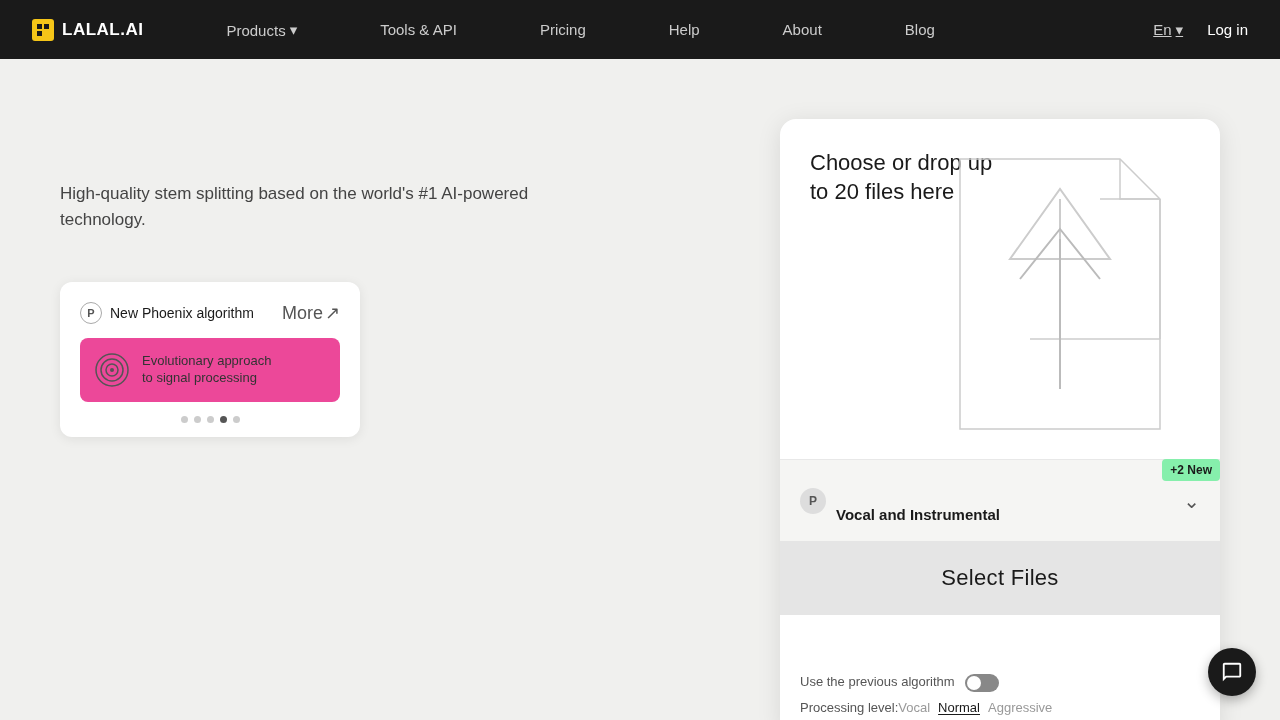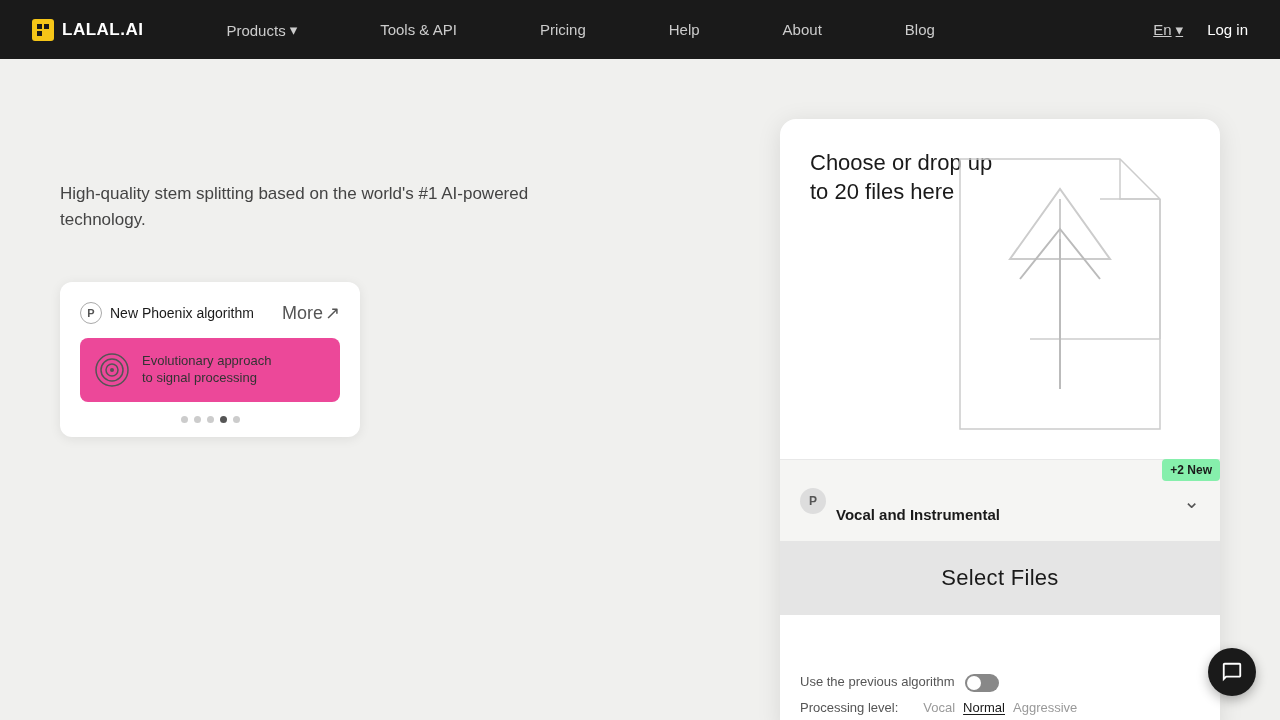--- a/index.html
+++ b/index.html
@@ -343,21 +343,21 @@
       width: 14px;
       height: 14px;
       background: white;
       border-radius: 50%;
       top: 2px;
       left: 2px;
     }
     .processing-row {
       display: flex;
       align-items: flex-end;
-      gap: 25px;
+      gap: 0;
       font-size: 13px;
       color: #555;
     }
     .processing-level {
       display: flex;
       gap: 8px;
     }
     .level-option {
       font-size: 13px;
       color: #999;

